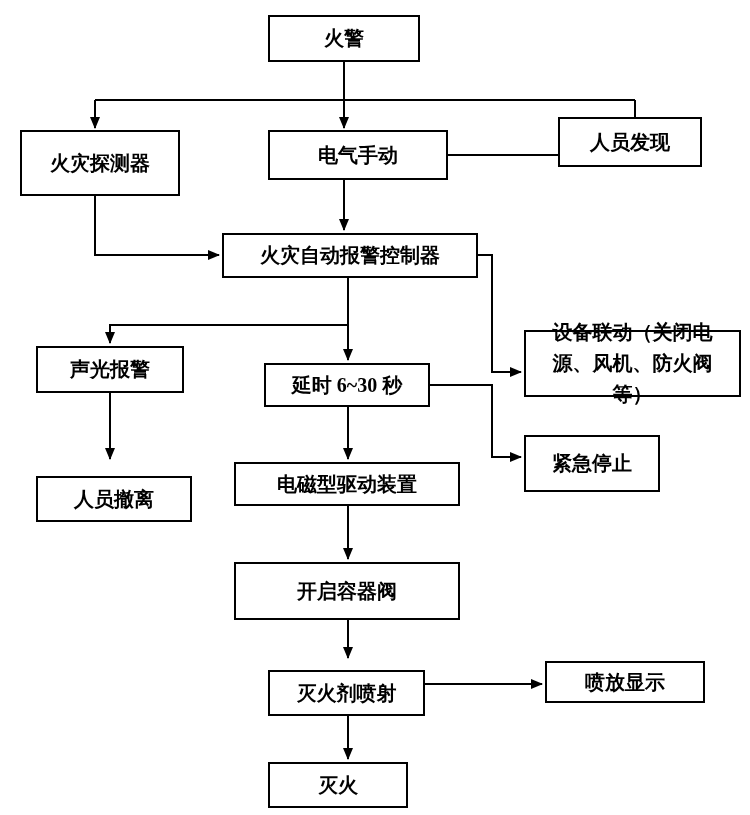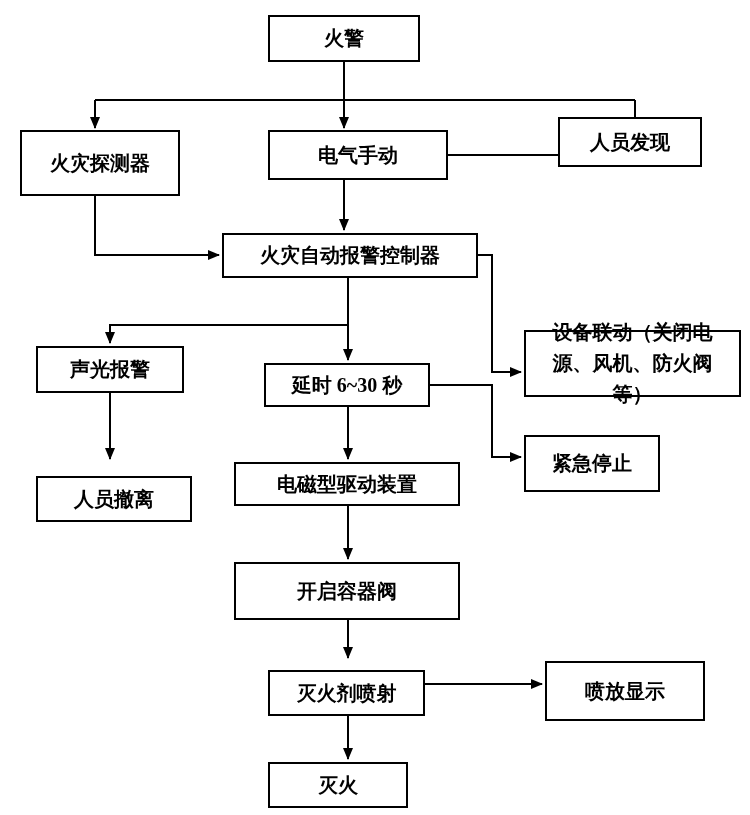--- a/index.html
+++ b/index.html
@@ -97,17 +97,17 @@
   <div class="node" style="left:524px; top:435px; width:136px; height:57px;">紧急停止</div>
 
   <div class="node" style="left:36px; top:462px; width:156px; height:46px;margin-top:14px;">人员撤离</div>
 
   <div class="node" style="left:234px; top:462px; width:226px; height:44px;">电磁型驱动装置</div>
 
   <div class="node" style="left:234px; top:562px; width:226px; height:58px;">开启容器阀</div>
 
   <div class="node" style="left:268px; top:661px; width:157px; height:46px;margin-top:9px;">灭火剂喷射</div>
 
-  <div class="node" style="left:545px; top:661px; width:160px; height:60px;">喷放显示</div>
+  <div class="node" style="left:545px; top:661px; width:160px; height:42px;">喷放显示</div>
 
   <div class="node" style="left:268px; top:762px; width:140px; height:46px;">灭火</div>
 
 </div>
 
 </body></html>

